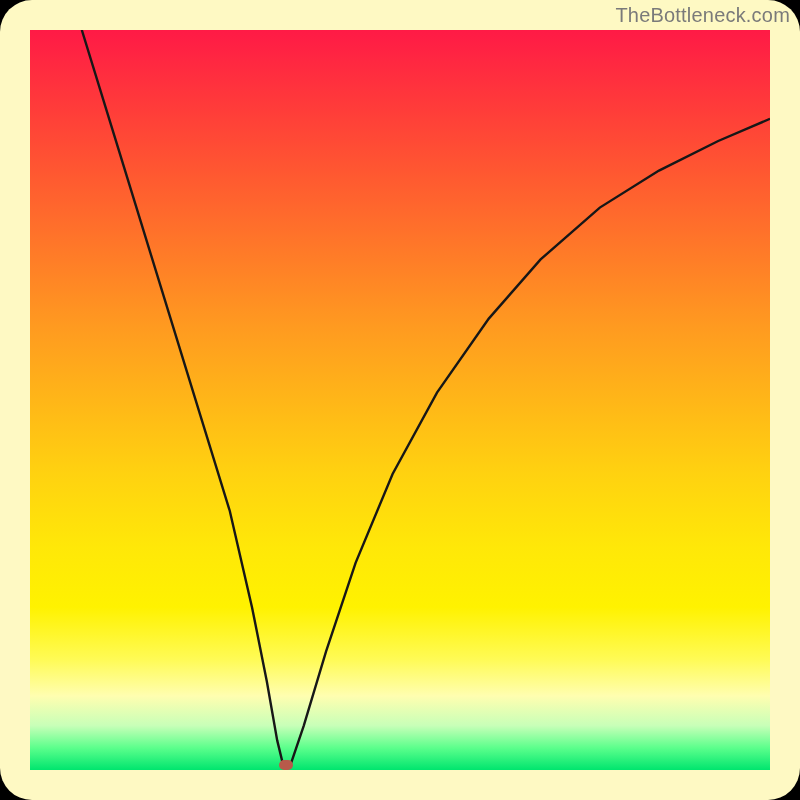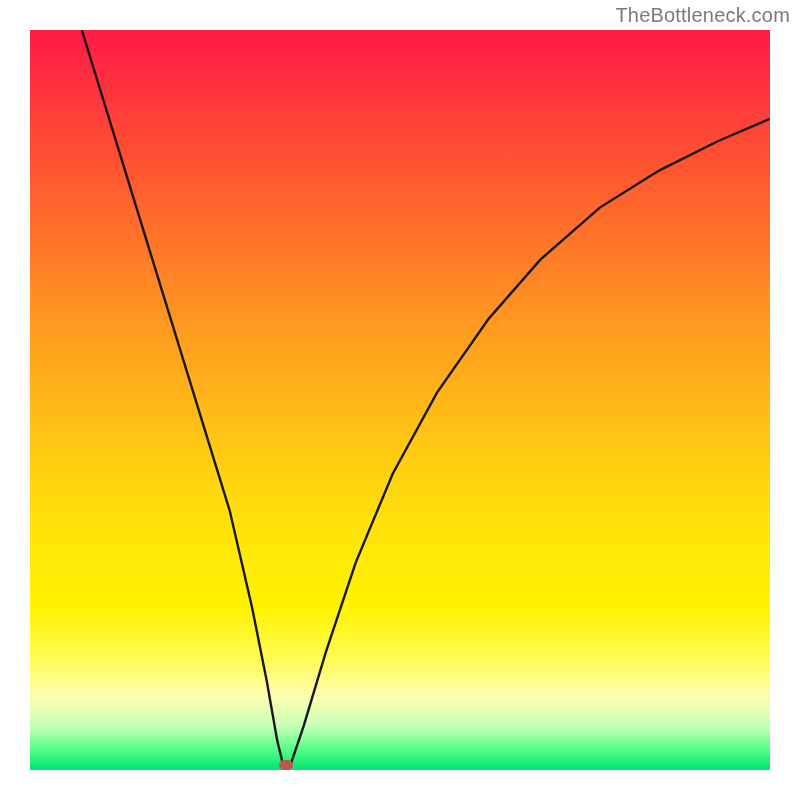--- a/index.html
+++ b/index.html
@@ -8,21 +8,22 @@
     width: 800px;
     height: 800px;
     background: #000;
     font-family: Arial, Helvetica, sans-serif;
     overflow: hidden;
   }
   .frame {
     position: relative;
     width: 800px;
     height: 800px;
-    background: #ffffff;
+    background: #fef9c3;
+    border-radius: 32px;
   }
   .plot {
     position: absolute;
     left: 30px;
     top: 30px;
     width: 740px;
     height: 740px;
     background: linear-gradient(to bottom,
       #ff1a46 0%,
       #ff3a3a 10%,

